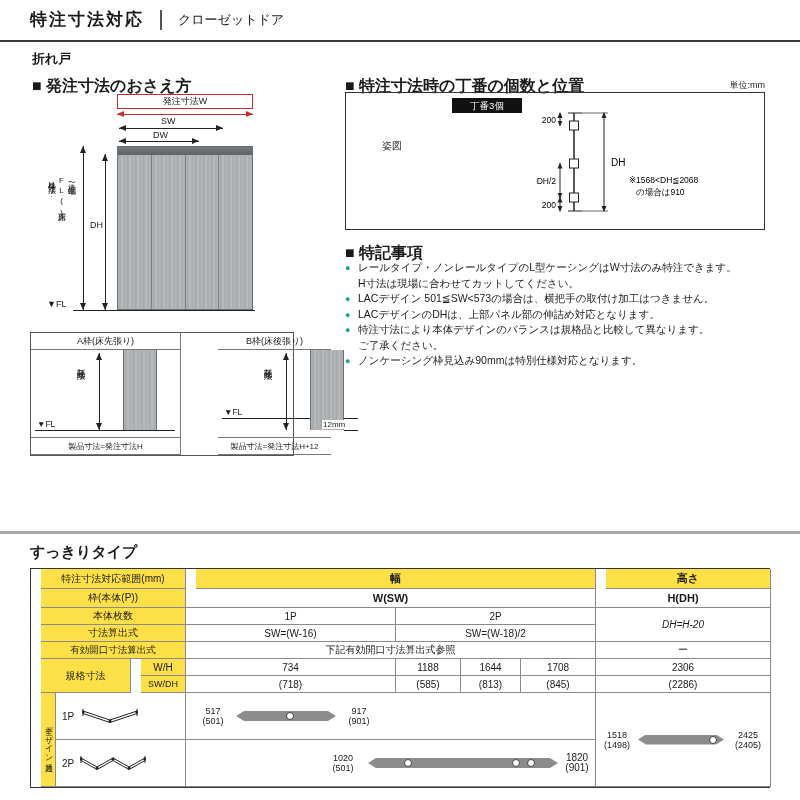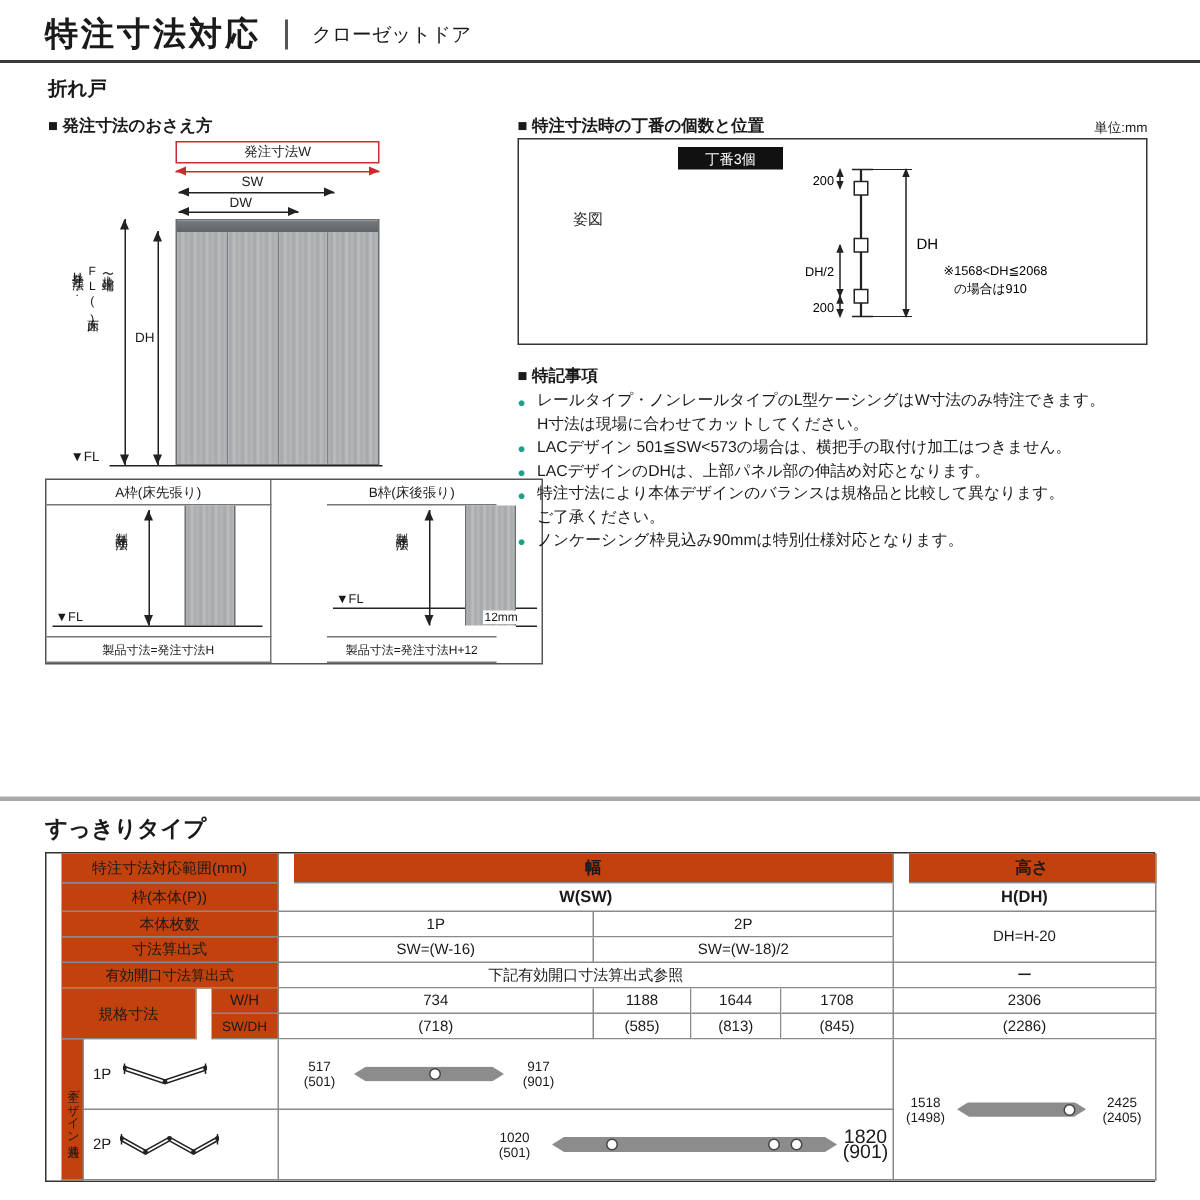--- a/index.html
+++ b/index.html
@@ -2,26 +2,26 @@
 <html><head>
 <meta charset="utf-8">
 <style>
   html,body{margin:0;padding:0;background:#fff;}
   .page{position:relative;width:800px;height:800px;background:#fff;overflow:hidden;
         font-family:"Liberation Sans","DejaVu Sans",sans-serif;color:#1a1a1a;}
   .abs{position:absolute;}
   .c{display:flex;align-items:center;justify-content:center;text-align:center;}
   
   .hdr{position:absolute;left:30px;top:8px;display:flex;align-items:center;gap:16px;}
-  .hdr-title{font-size:22px;font-weight:bold;letter-spacing:2px;}
+  .hdr-title{font-size:17px;font-weight:bold;letter-spacing:2px;}
   .hdr-div{width:2px;height:20px;background:#555;}
   .hdr-sub{font-size:13px;}
   .hdr-rule{position:absolute;left:0;right:0;top:40px;height:2px;background:#3a3a3a;}
   .category{position:absolute;left:32px;top:50px;font-size:13px;font-weight:bold;}
-  .sec-h{position:absolute;font-size:11px;font-weight:bold;}
+  .sec-h{position:absolute;font-size:16px;font-weight:bold;}
   
   .arr-h{position:absolute;height:1px;background:#222;}
   .arr-h::before{content:"";position:absolute;left:0;top:-3px;border-top:3px solid transparent;border-bottom:3px solid transparent;border-right:7px solid #222;}
   .arr-h::after{content:"";position:absolute;right:0;top:-3px;border-top:3px solid transparent;border-bottom:3px solid transparent;border-left:7px solid #222;}
   .arr-h.red{background:#cc2b2b;}
   .arr-h.red::before{border-right-color:#cc2b2b;}
   .arr-h.red::after{border-left-color:#cc2b2b;}
   .arr-v{position:absolute;width:1px;background:#222;}
   .arr-v::before{content:"";position:absolute;top:0;left:-3px;border-left:3px solid transparent;border-right:3px solid transparent;border-bottom:7px solid #222;}
   .arr-v::after{content:"";position:absolute;bottom:0;left:-3px;border-left:3px solid transparent;border-right:3px solid transparent;border-top:7px solid #222;}
@@ -30,42 +30,42 @@
   .door{position:absolute;border:1px solid #6b6e70;box-sizing:border-box;}
   .door .rail{height:8px;background:linear-gradient(#787b7d,#5f6264);}
   .door .panels{display:flex;height:calc(100% - 8px);}
   .door .panels>div{flex:1;border-left:1px solid #7c7f81;}
   .door .panels>div:first-child{border-left:none;}
   .vtext{writing-mode:vertical-lr;text-orientation:upright;line-height:1;letter-spacing:1px;}
   .small9{font-size:9px;}
   .small8{font-size:8px;}
   .fl-line{position:absolute;height:1px;background:#222;}
   
-  .fr-grid{position:absolute;left:30px;top:319px;width:332px;display:grid;
+  .fr-grid{position:absolute;left:30px;top:332px;width:264px;display:grid;
            grid-template-columns:150px 150px;grid-template-rows:17px 88px 17px;
            border:1px solid #555;box-sizing:border-box;font-size:9px;}
   .fr-cell{border-right:1px solid #777;border-bottom:1px solid #777;position:relative;box-sizing:border-box;}
   .fr-grid .fr-cell:nth-child(2n){border-right:none;margin-left:37px;}
   
   .hinge-box{position:absolute;left:345px;top:92px;width:420px;height:138px;border:1px solid #333;box-sizing:border-box;}
   svg{font-family:inherit;}
   
   .note{position:relative;padding-left:13px;font-size:10.5px;line-height:15.5px;}
   .note.bul::before{content:"●";position:absolute;left:0;top:1px;font-size:9px;color:#1ea189;}
   
   .divider2{position:absolute;left:0;right:0;top:531px;height:3px;background:#a9a9a9;}
   .sec2-title{position:absolute;left:30px;top:543px;font-size:15px;font-weight:bold;}
   
   .spec{position:absolute;left:30px;top:568px;width:740px;display:grid;
         grid-template-columns:25px 75px 55px 210px 65px 60px 75px 175px;
         grid-template-rows:20px 19px 17px 17px 17px 17px 17px 47px 47px;
         border:1px solid #333;box-sizing:border-box;font-size:10px;}
   .tc{border-right:1px solid #8a8a8a;border-bottom:1px solid #8a8a8a;box-sizing:border-box;
       display:flex;align-items:center;justify-content:center;text-align:center;background:#fff;position:relative;}
-  .tc.g{background:#c2410c;margin-left:10px;}
+  .tc.g{background:#fde047;margin-left:10px;}
   .tc.hd{font-size:11px;font-weight:bold;}
   .tc.left{justify-content:flex-start;padding-left:6px;}
   .vlabel{writing-mode:vertical-rl;text-orientation:upright;font-size:8px;line-height:1;}
   
   .rtxt{position:absolute;top:50%;transform:translateY(-50%);text-align:center;font-size:9px;line-height:10px;}
   .rbar{position:absolute;top:50%;transform:translateY(-50%);height:10px;background:#8c8c8c;
         clip-path:polygon(0 50%,8px 0,calc(100% - 8px) 0,100% 50%,calc(100% - 8px) 100%,8px 100%);}
   .rdot{position:absolute;top:50%;width:8px;height:8px;border-radius:50%;background:#fff;border:1px solid #444;
         transform:translate(-50%,-50%);box-sizing:border-box;}
 </style>
@@ -199,21 +199,21 @@
     <div class="tc g hd" style="grid-area:1/4/2/8;">幅</div>
     <div class="tc g hd" style="grid-area:1/8/2/9;">高さ</div>
 
     <div class="tc g" style="grid-area:2/1/3/4;">枠(本体(P))</div>
     <div class="tc hd" style="grid-area:2/4/3/8;">W(SW)</div>
     <div class="tc g" style="grid-area:3/1/4/4;">本体枚数</div>
 
     <div class="tc hd" style="grid-area:2/8/3/9;">H(DH)</div>
     <div class="tc" style="grid-area:3/4/4/5;">1P</div>
     <div class="tc" style="grid-area:3/5/4/8;">2P</div>
-    <div class="tc" style="grid-area:3/8/5/9;">DH=H-20</div>
+    <div class="tc" style="grid-area:3/8/5/9;font-style:italic;">DH=H-20</div>
 
     <div class="tc g" style="grid-area:4/1/5/4;">寸法算出式</div>
     <div class="tc" style="grid-area:4/4/5/5;">SW=(W-16)</div>
     <div class="tc" style="grid-area:4/5/5/8;">SW=(W-18)/2</div>
 
     <div class="tc g" style="grid-area:5/1/6/4;font-size:9.5px;">有効開口寸法算出式</div>
     <div class="tc" style="grid-area:5/4/6/8;">下記有効開口寸法算出式参照</div>
     <div class="tc" style="grid-area:5/8/6/9;">ー</div>
 
     <div class="tc g" style="grid-area:6/1/8/3;">規格寸法</div>
@@ -276,21 +276,21 @@
     </div>
     <div class="tc" style="grid-area:9/4/10/8;">
       <div class="rtxt" style="left:136px;width:42px;">
         <div>1020</div>
           <div>(501)</div>
       </div>
       <div class="rbar" style="left:182px;width:190px;"></div>
       <div class="rdot" style="left:222px;"></div>
       <div class="rdot" style="left:330px;"></div>
       <div class="rdot" style="left:345px;"></div>
-      <div class="rtxt" style="left:374px;width:34px;font-size:13px;">
+      <div class="rtxt" style="left:374px;width:34px;font-size:10px;">
         <div>1820</div>
           <div>(901)</div>
       </div>
     </div>
 
     <div class="tc" style="grid-area:8/8/10/9;">
       <div class="rtxt" style="left:2px;width:38px;">
         <div>1518</div>
           <div>(1498)</div>
       </div>

